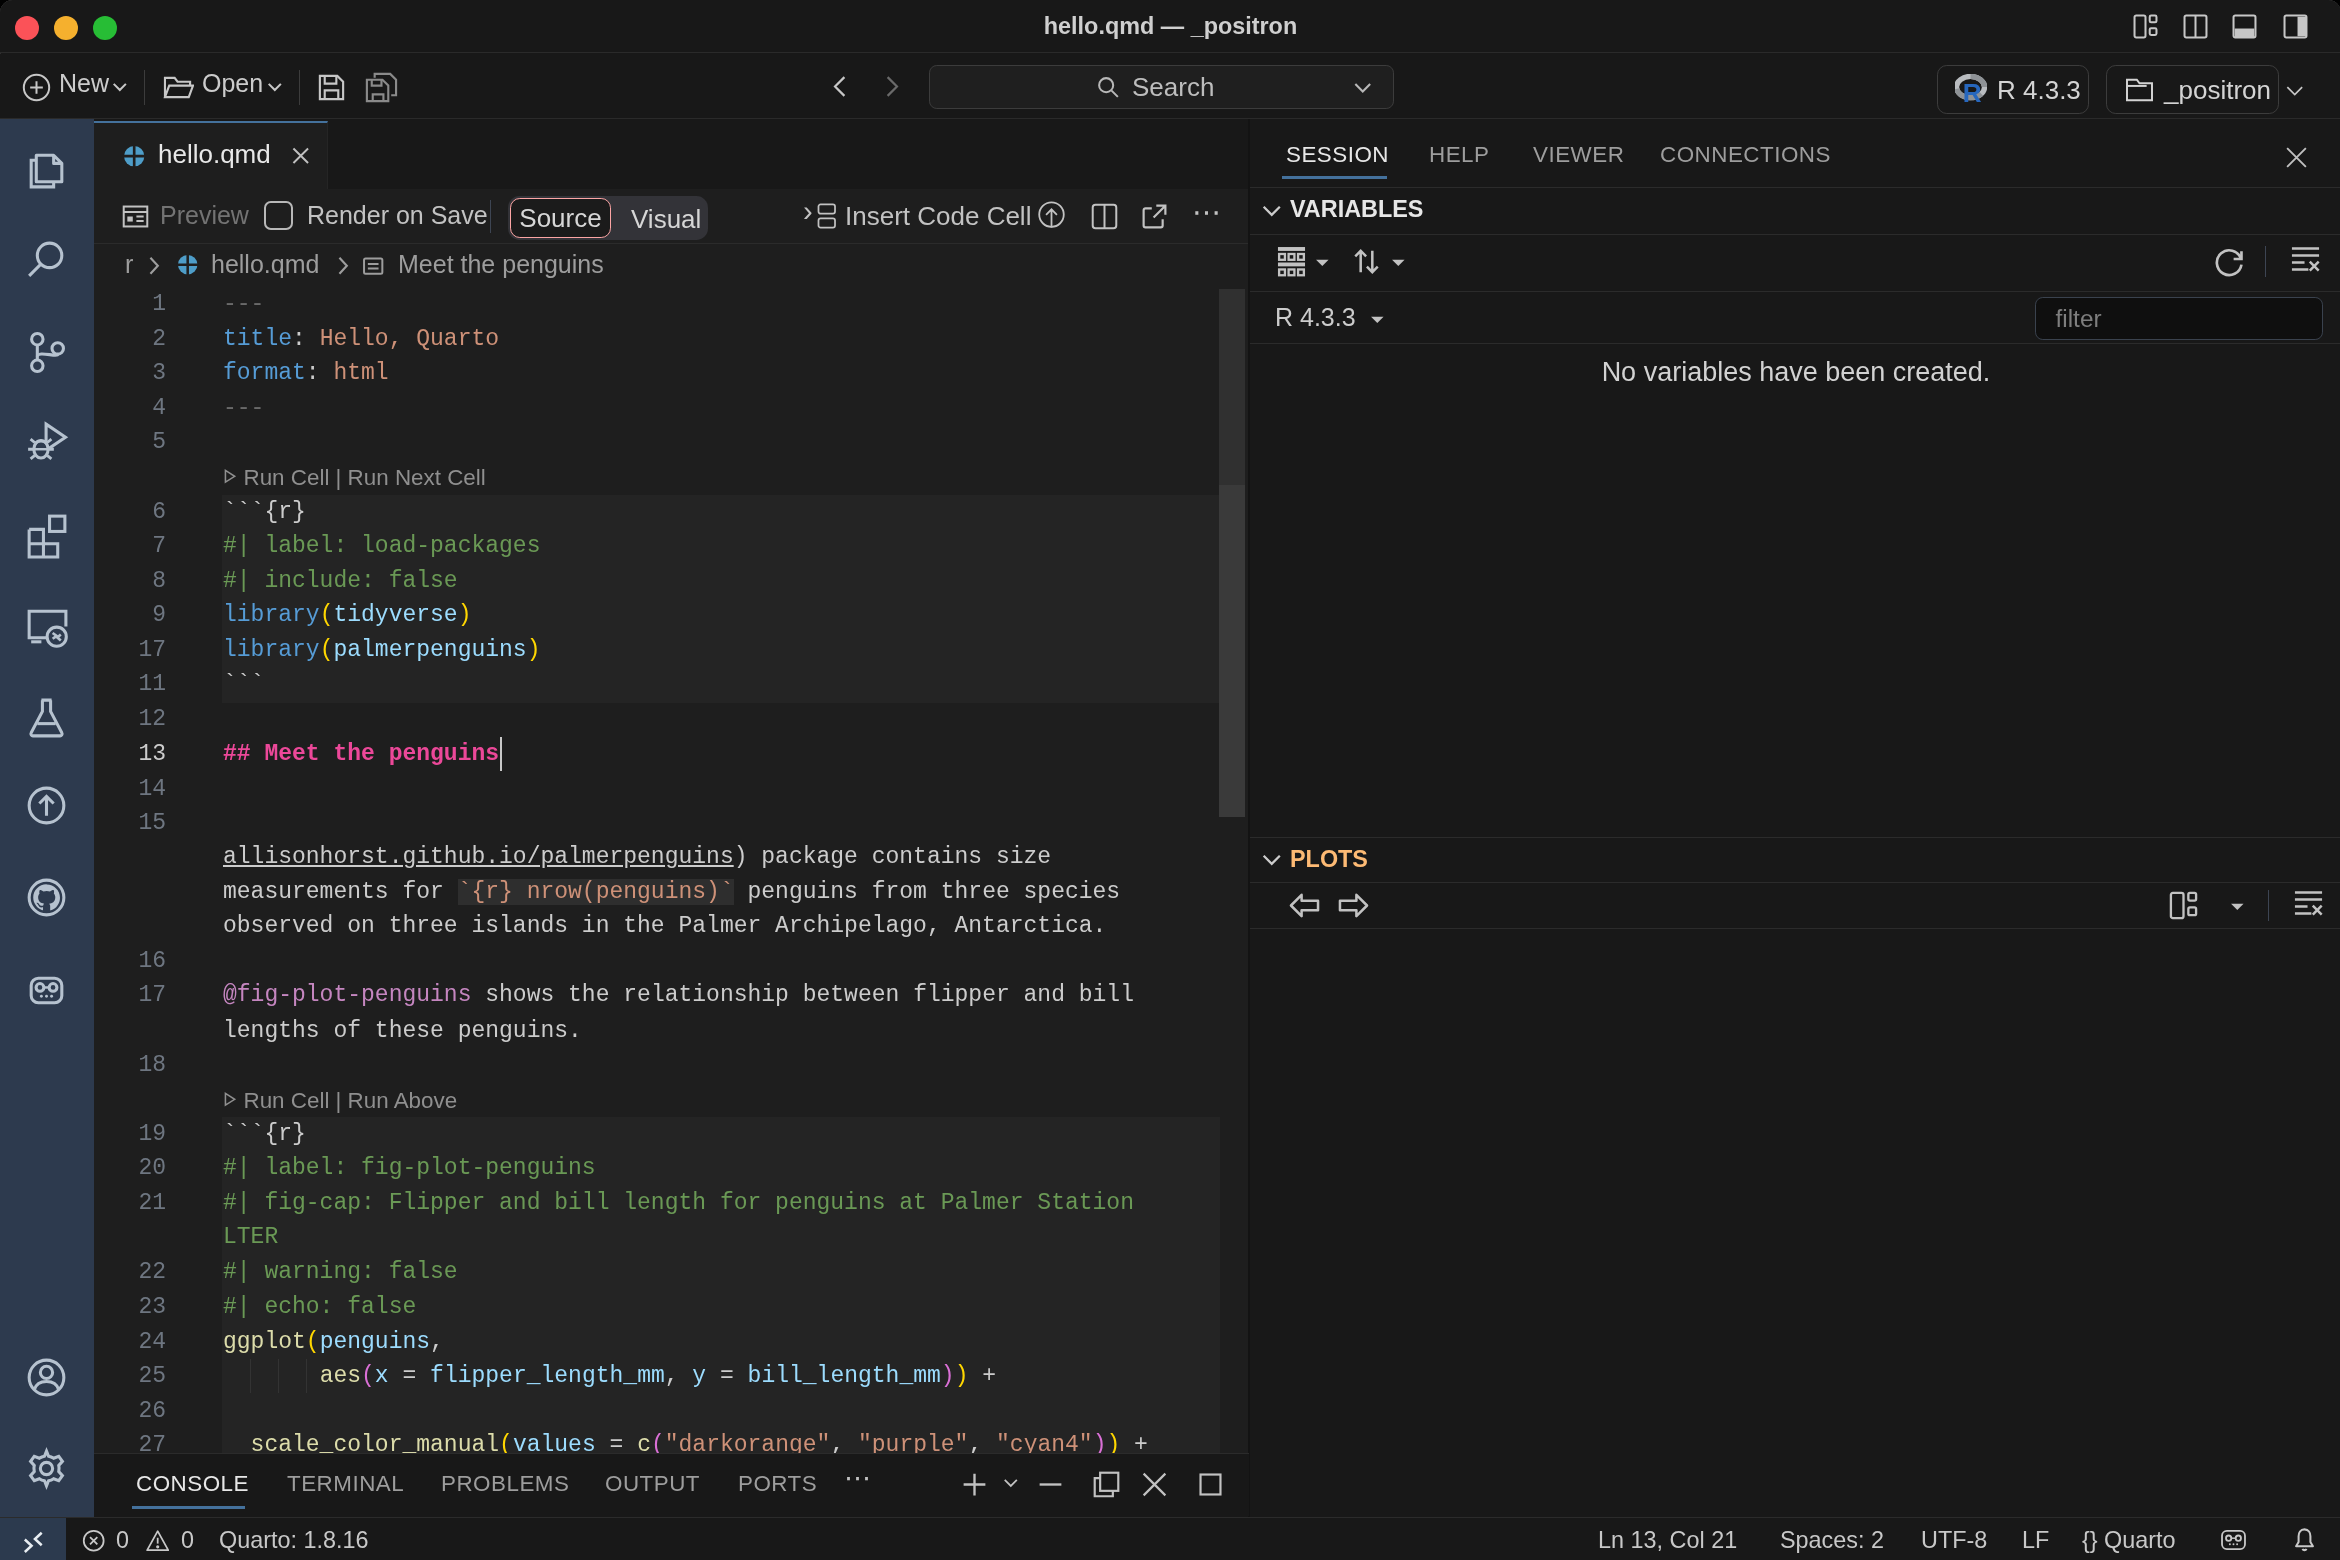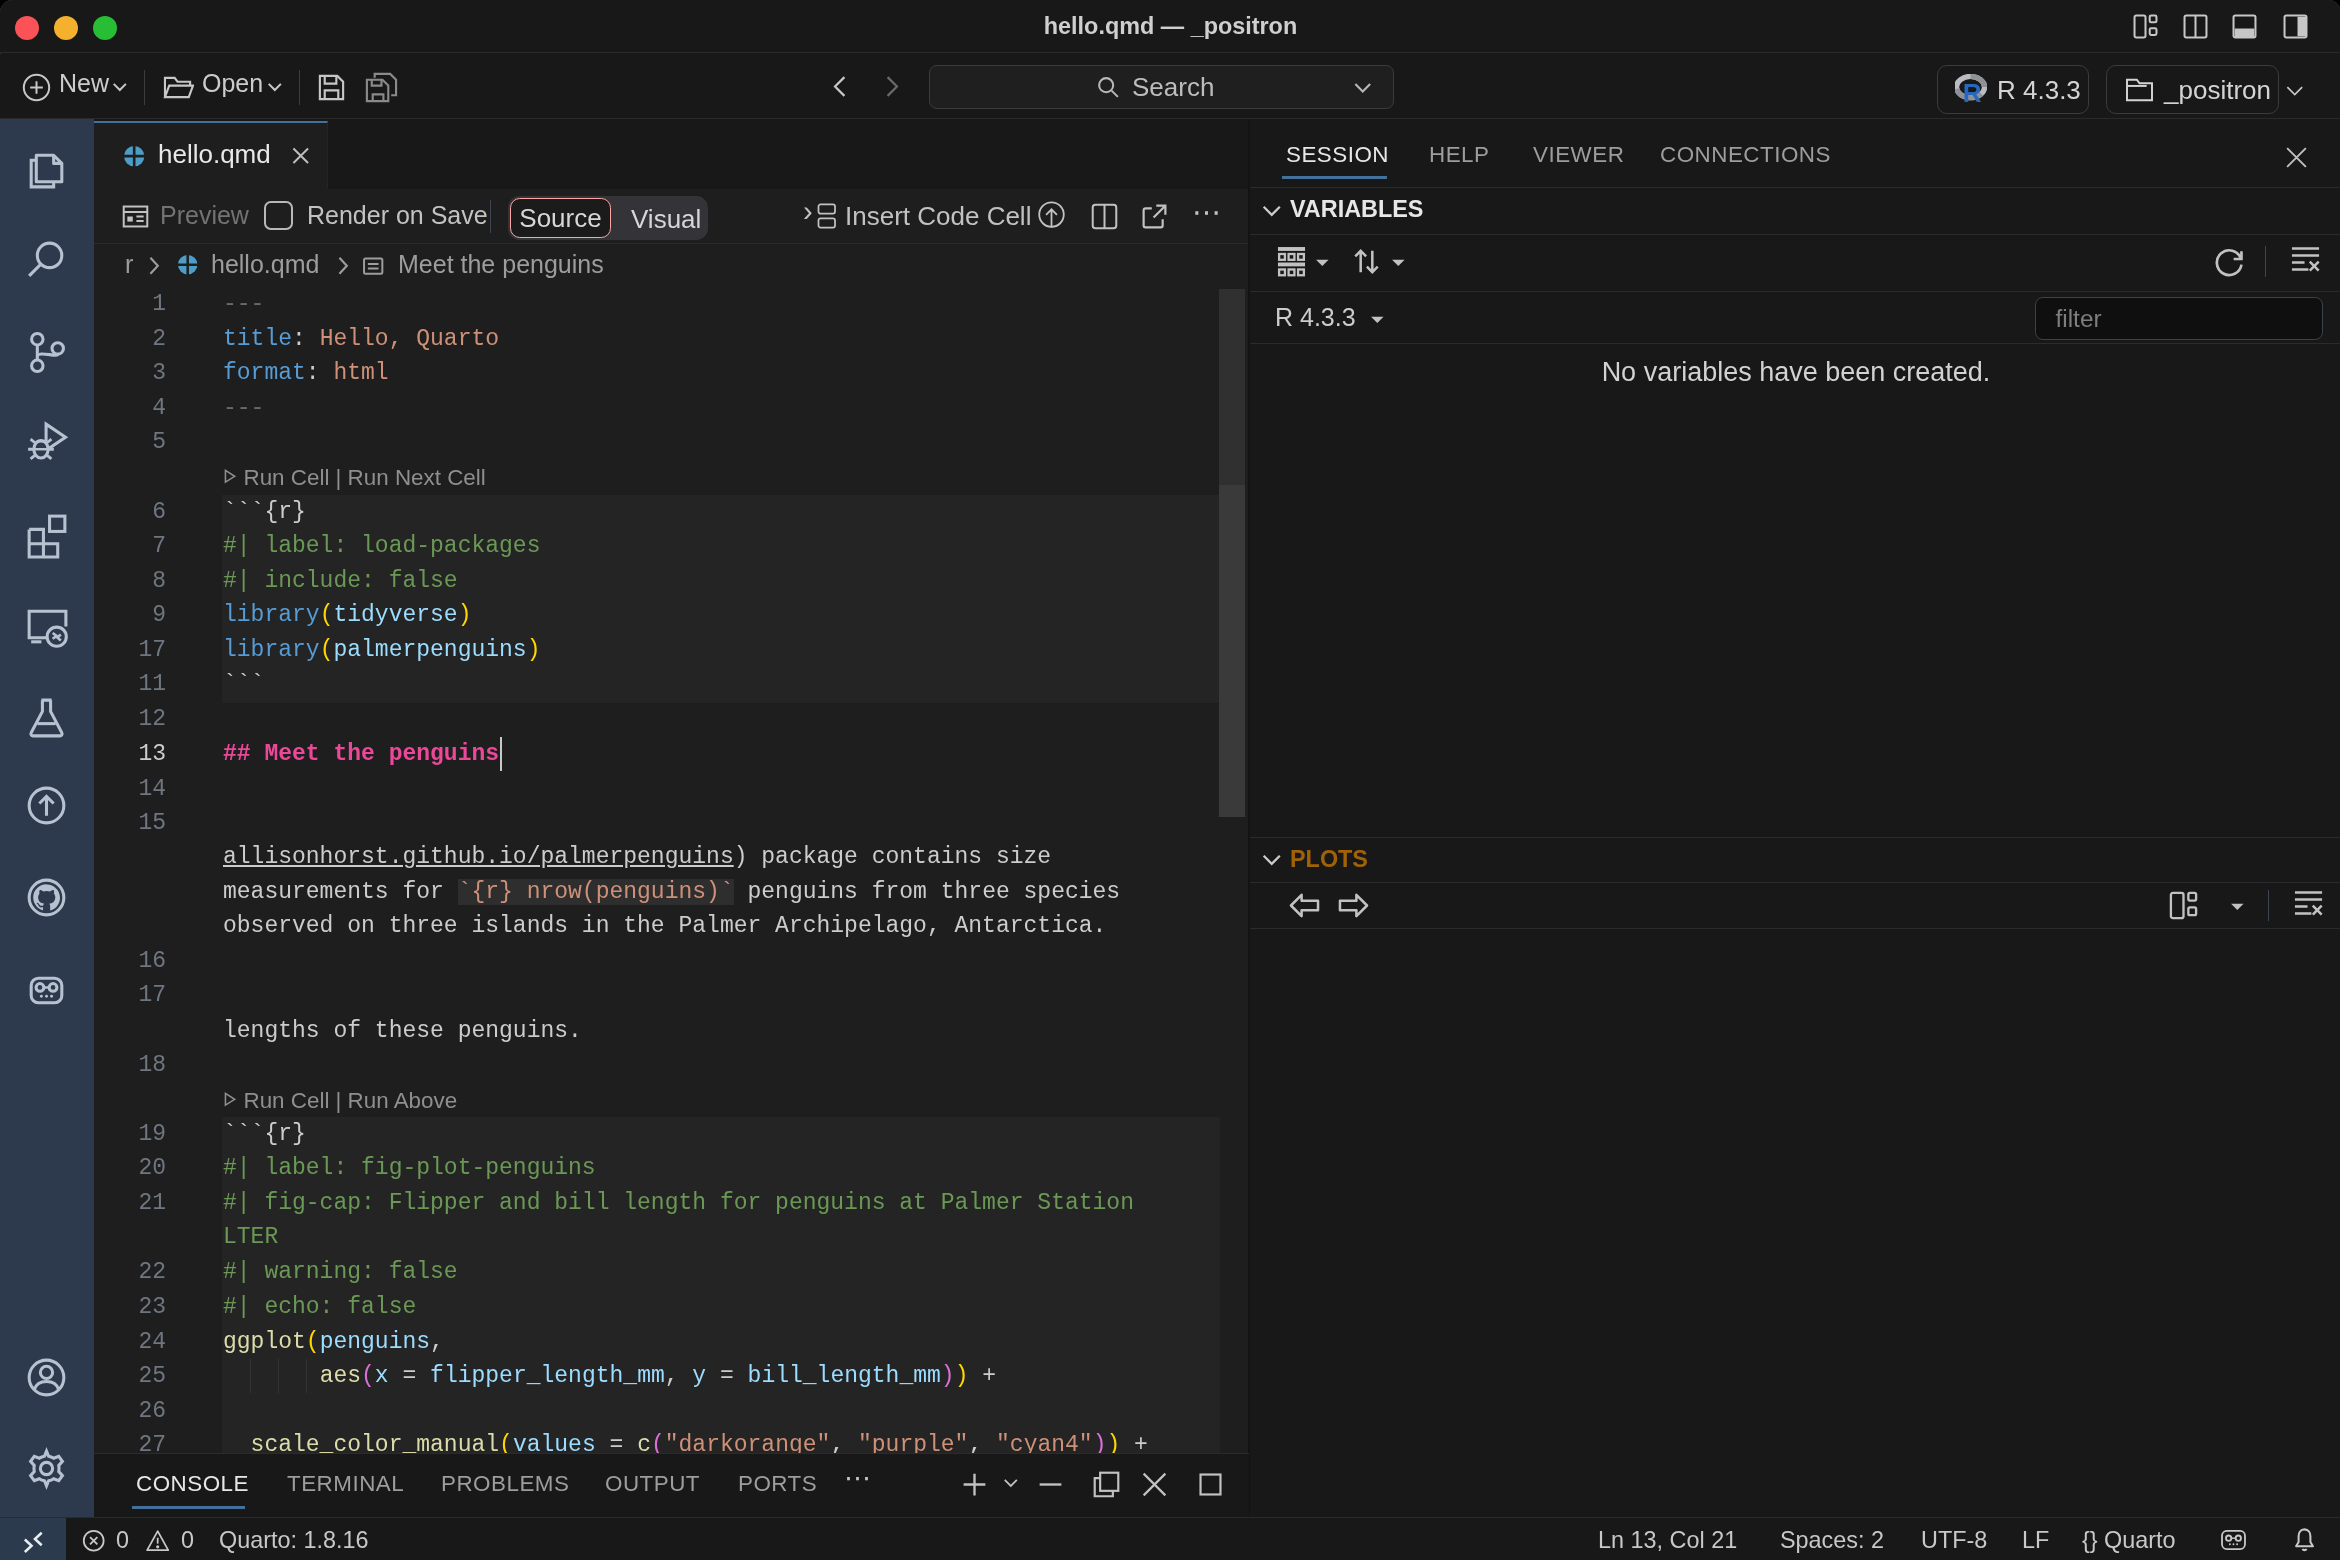--- a/index.html
+++ b/index.html
@@ -359,20 +359,21 @@
       <div class="cl cC" style="top:244px;">#| label: load-packages</div>
       <div class="cl cC" style="top:279px;">#| include: false</div>
       <div class="cl" style="top:313px;"><span class="cY">library</span><span class="cG">(</span><span class="cV">tidyverse</span><span class="cG">)</span></div>
       <div class="cl" style="top:348px;"><span class="cY">library</span><span class="cG">(</span><span class="cV">palmerpenguins</span><span class="cG">)</span></div>
       <div class="cl" style="top:382px;">```</div>
       <div class="cl cH" style="top:452px;">## Meet the penguins</div>
       <div class="abs" style="left:406px; top:452px; width:2px; height:34px; background:#c8c8c8;"></div>
       <div class="cl" style="top:555px;"><span class="cU">allisonhorst.github.io/palmerpenguins</span>) package contains size</div>
       <div class="cl" style="top:590px;">measurements for <span class="cS cBox">`{r} nrow(penguins)`</span> penguins from three species</div>
       <div class="cl" style="top:624px;">observed on three islands in the Palmer Archipelago, Antarctica.</div>
+      <div class="cl" style="top:693px;"><span class="cM">@fig-plot-penguins</span> shows the relationship between flipper and bill</div>
       <div class="cl" style="top:729px;">lengths of these penguins.</div>
       <div class="lens" style="top:798px;"><svg width="14.6" height="16.6" viewBox="0 0 15 17" style="margin-right:5.9px;">
             <path d="M2.5 2.5 L12 8.5 L2.5 14.5 Z" fill="none" stroke="#8f8f8f" stroke-width="1.6"></path>
           </svg>Run Cell | Run Above</div>
       <div class="cl" style="top:832px;">```{r}</div>
       <div class="cl cC" style="top:866px;">#| label: fig-plot-penguins</div>
       <div class="cl cC" style="top:901px;">#| fig-cap: Flipper and bill length for penguins at Palmer Station</div>
       <div class="cl cC" style="top:935px;">LTER</div>
       <div class="cl cC" style="top:970px;">#| warning: false</div>
       <div class="cl cC" style="top:1005px;">#| echo: false</div>
@@ -443,21 +444,21 @@
         <path d="M2 2 L9 9 L16 2" fill="#c2c2c2" stroke="none"></path>
       </svg>
     <div id="filterbox">filter</div>
     <div class="hsep" style="top:224px;"></div>
     <span class="abs" style="left:0; top:238px; width:1092px; text-align:center; font-size:27px; color:#d2d2d2;">No variables have been created.</span>
 
     <div class="hsep" style="top:718px;"></div>
     <svg class="abs" style="left:10.7px; top:731px;" width="21.5" height="19.5" viewBox="0 0 16 12">
         <path d="M2 3 L8 9 L14 3" fill="none" stroke="#cccccc" stroke-width="1.7"></path>
       </svg>
-    <span class="abs" style="left:40px; top:727px; font-size:23.4px; font-weight:bold; color:#a16207;">PLOTS</span>
+    <span class="abs" style="left:40px; top:727px; font-size:23.4px; font-weight:bold; color:#fdba74;">PLOTS</span>
     <div class="hsep" style="top:763px;"></div>
     <svg class="abs" style="left:37px; top:772px;" width="35" height="29" viewBox="0 0 18 15" fill="none" stroke="#c2c2c2" stroke-width="1.3">
         <path d="M7.5 2 L2 7.5 L7.5 13 V10 H16 V5 H7.5 Z" stroke-linejoin="round"></path>
       </svg>
     <svg class="abs" style="left:86px; top:772px;" width="35" height="29" viewBox="0 0 18 15" fill="none" stroke="#c2c2c2" stroke-width="1.3">
         <path d="M10.5 2 L16 7.5 L10.5 13 V10 H2 V5 H10.5 Z" stroke-linejoin="round"></path>
       </svg>
     <svg class="abs" style="left:918px; top:771px;" width="31" height="31" viewBox="0 0 16 16" fill="none" stroke="#c2c2c2" stroke-width="1.2">
         <rect x="1.5" y="1.5" width="6.5" height="13" rx="1"></rect>
         <rect x="10.5" y="1.5" width="4" height="4" rx="0.8"></rect>

